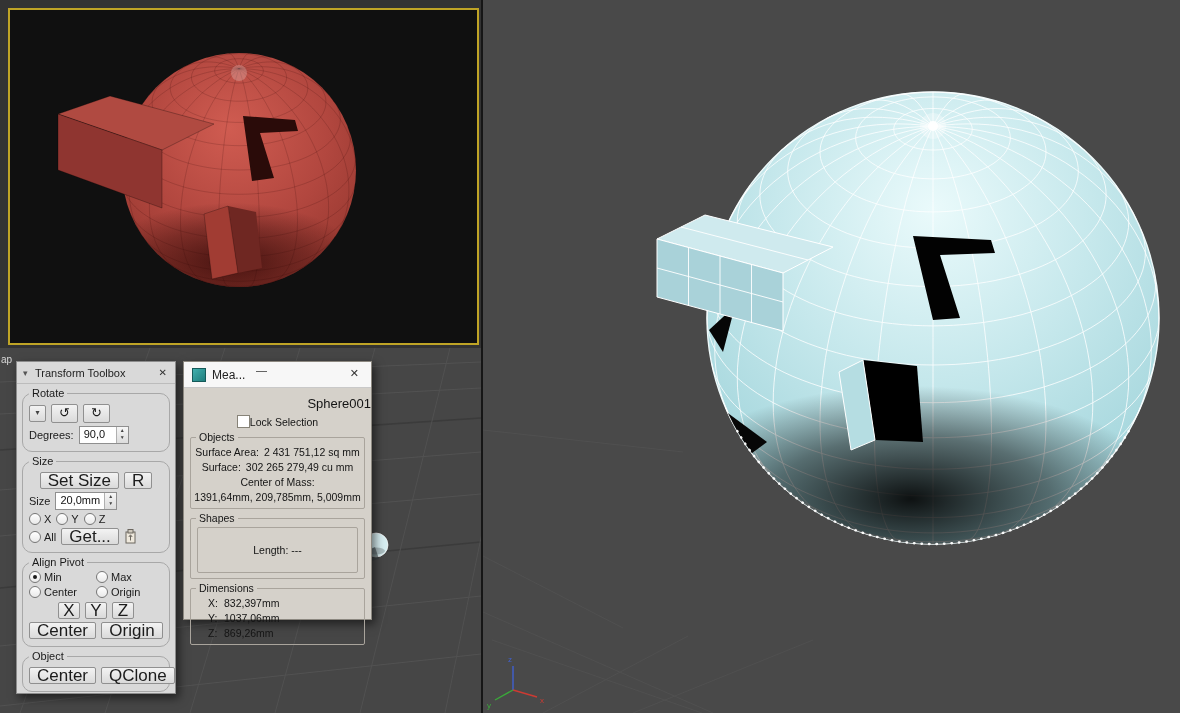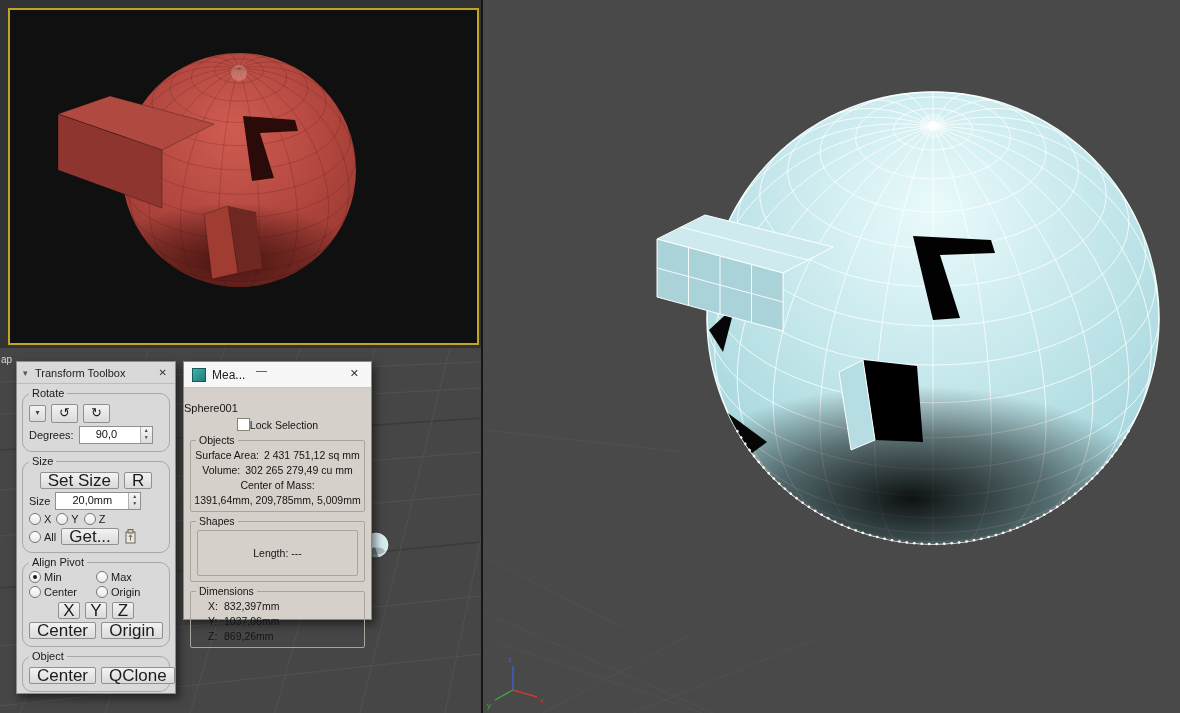--- a/index.html
+++ b/index.html
@@ -24,37 +24,37 @@
   .group-label{position:absolute;top:-7px;left:6px;background:#d9d9d9;padding:0 3px;font-size:11px;color:#1a1a1a;}
   .row{display:flex;align-items:center;gap:5px;margin:3px 2px;}
   .row.center{justify-content:center;}
   .lbl{font-size:11px;color:#1a1a1a;white-space:nowrap;}
   .btn{display:inline-block;background:linear-gradient(#f3f3f3,#dadada);border:1px solid #909090;border-radius:2px;font-size:17px;padding:0 7px;line-height:15px;height:15px;color:#1c1c1c;text-align:center;white-space:nowrap;}
   .btn.sq{width:15px;padding:0;font-size:8px;line-height:14px;color:#444;}
   .btn.rot{width:25px;padding:0;font-size:13px;line-height:16px;height:17px;}
   .btn.xyz{width:20px;padding:0;}
   .btn.flex1{flex:1;}
   .spinner{display:inline-flex;border:1px solid #8f8f8f;background:#fff;height:16px;align-items:stretch;}
-  .spinner .val{font-size:11px;line-height:15px;padding:0 16px;min-width:28px;color:#111;}
+  .spinner .val{font-size:11px;line-height:15px;padding:0 4px;min-width:28px;color:#111;}
   .spin{display:flex;flex-direction:column;width:11px;border-left:1px solid #b0b0b0;background:linear-gradient(#f6f6f6,#dcdcdc);}
   .spin i{font-style:normal;font-size:5px;line-height:7px;text-align:center;color:#444;}
   .radio-item{display:inline-flex;align-items:center;font-size:11px;color:#1a1a1a;gap:3px;white-space:nowrap;}
   .radio{display:inline-block;width:10px;height:10px;border:1px solid #777;border-radius:50%;background:linear-gradient(#fff,#e9e9e9);position:relative;flex:none;}
   .radio.checked::after{content:"";position:absolute;left:2.5px;top:2.5px;width:4px;height:4px;border-radius:50%;background:#1a1a1a;}
   .ap-grid{display:grid;grid-template-columns:1fr 1fr;row-gap:3px;margin:1px 2px 4px;}
 
   
   .measure{left:183px;top:361px;width:187px;height:257px;background:#d5d1ca;border:1px solid #8c8880;}
   .mtitle{position:relative;display:flex;align-items:center;height:25px;background:#f7f7f7;border-bottom:1px solid #c9c9c9;padding:0 8px;}
   .micon{width:12px;height:12px;background:linear-gradient(135deg,#41b0ae,#1f7d7c);border:1px solid #155a59;margin-right:6px;flex:none;}
   .mtext{font-size:12px;color:#222;}
   .mmin{position:absolute;left:72px;top:2px;font-size:11px;color:#333;}
   .mclose{position:absolute;right:12px;top:5px;font-size:11px;color:#333;}
   .mbody{font-size:10.5px;color:#141414;}
-  .mname{text-align:left;margin-top:14px;font-size:11px;}
+  .mname{text-align:right;margin-top:8px;font-size:13px;}
   .mlock{display:flex;align-items:center;justify-content:center;margin:4px 0 2px;font-size:10.5px;}
   .checkbox{width:11px;height:11px;border:1px solid #878378;background:#fff;display:inline-block;flex:none;}
   .mgroup{position:relative;border:1px solid #a9a49c;border-radius:2px;margin:9px 6px 4px;padding:7px 3px 3px;}
   .mgroup-label{position:absolute;top:-7px;left:5px;background:#d5d1ca;padding:0 3px;font-size:10.5px;}
   .mline{text-align:center;line-height:15px;white-space:nowrap;}
   .mline .gap{display:inline-block;width:5px;}
   .dline{text-align:left;line-height:15px;padding-left:14px;white-space:nowrap;}
   .dline .dlbl{display:inline-block;width:16px;}
   .shapes-inner{border:1px solid #a9a49c;border-radius:2px;margin:1px 3px 2px;padding:16px 0;text-align:center;}
 </style>
@@ -376,21 +376,21 @@
     <div class="mbody">
       <div class="mname">Sphere001</div>
       <label class="mlock">
         <span class="checkbox"></span>
         <span>Lock Selection</span>
       </label>
 
       <div class="mgroup">
         <span class="mgroup-label">Objects</span>
         <div class="mline"><span>Surface Area:</span><span class="gap"></span><span>2 431 751,12 sq mm</span></div>
-        <div class="mline"><span>Volume:</span><span class="gap"></span><span>302 265 279,49 cu mm</span></div>
+        <div class="mline"><span>Surface:</span><span class="gap"></span><span>302 265 279,49 cu mm</span></div>
         <div class="mline">Center of Mass:</div>
         <div class="mline">1391,64mm,  209,785mm,  5,009mm</div>
       </div>
 
       <div class="mgroup">
         <span class="mgroup-label">Shapes</span>
         <div class="shapes-inner">Length: ---</div>
       </div>
 
       <div class="mgroup">

